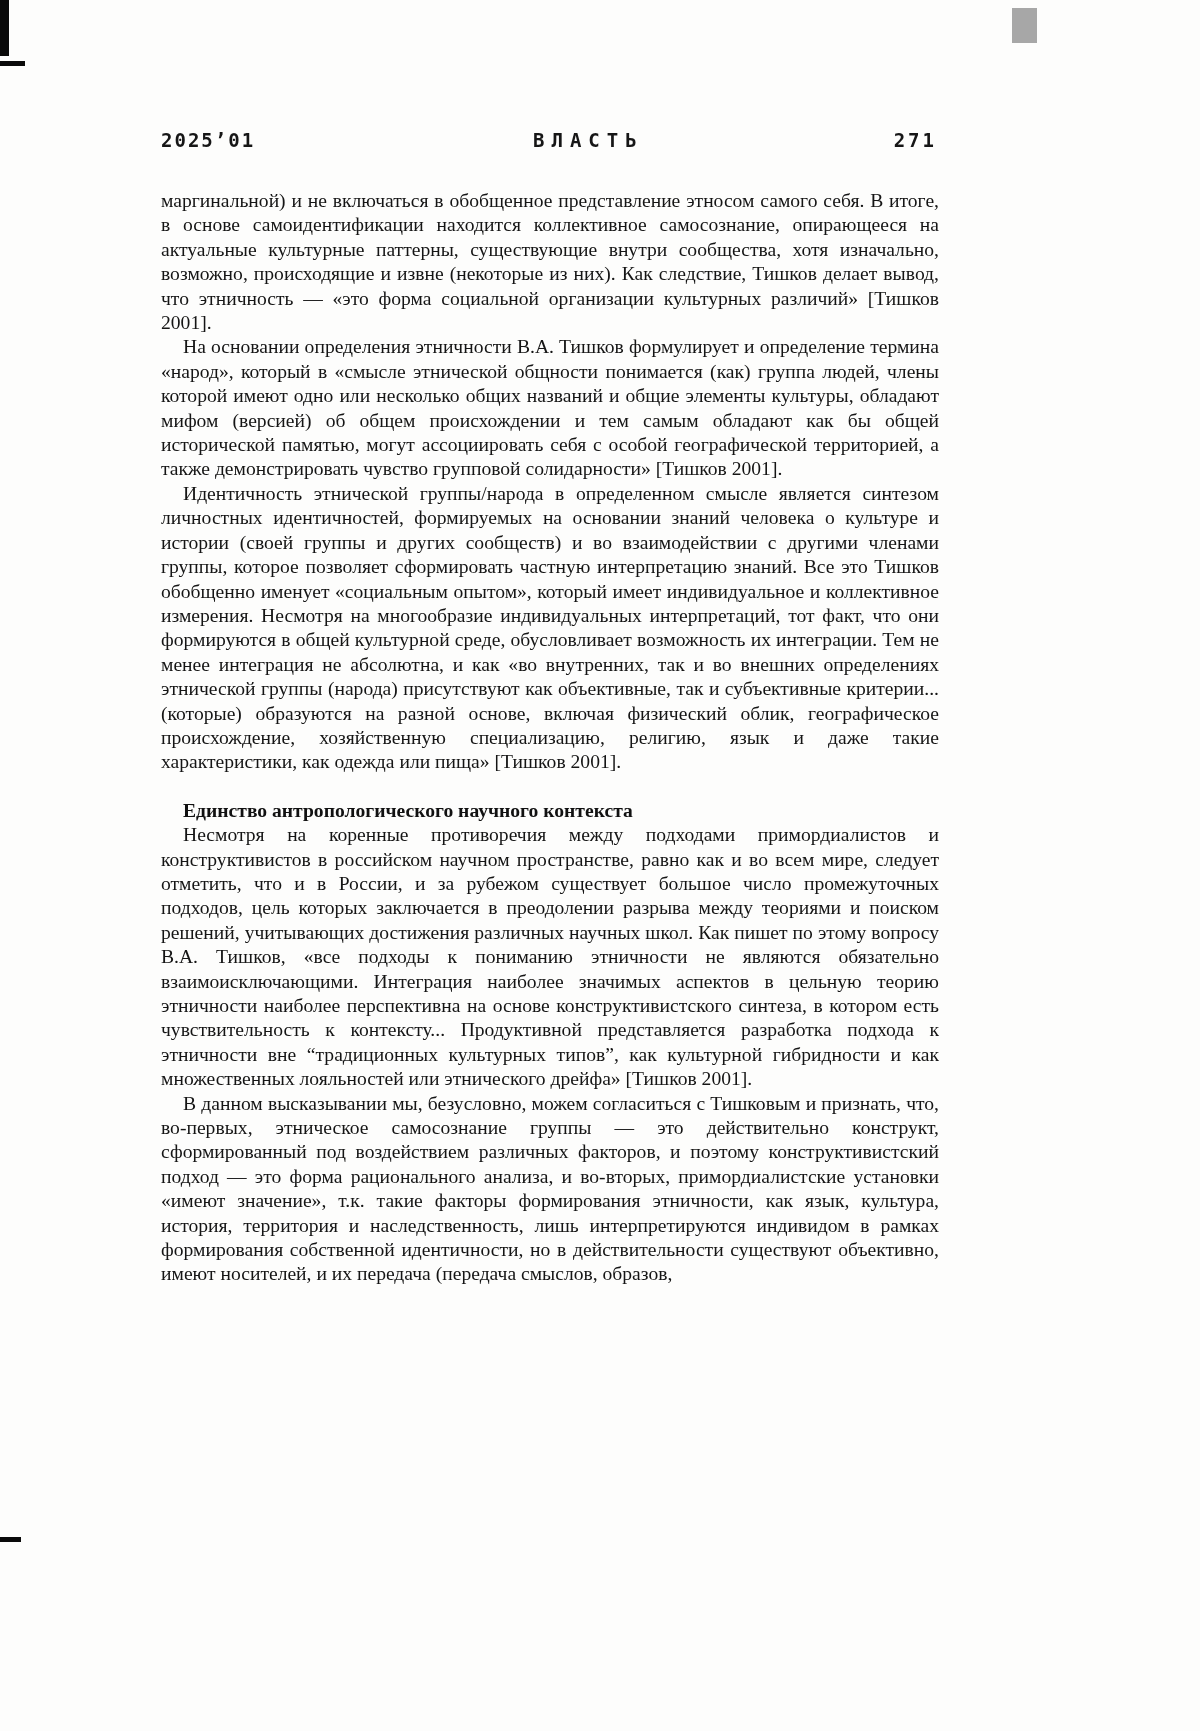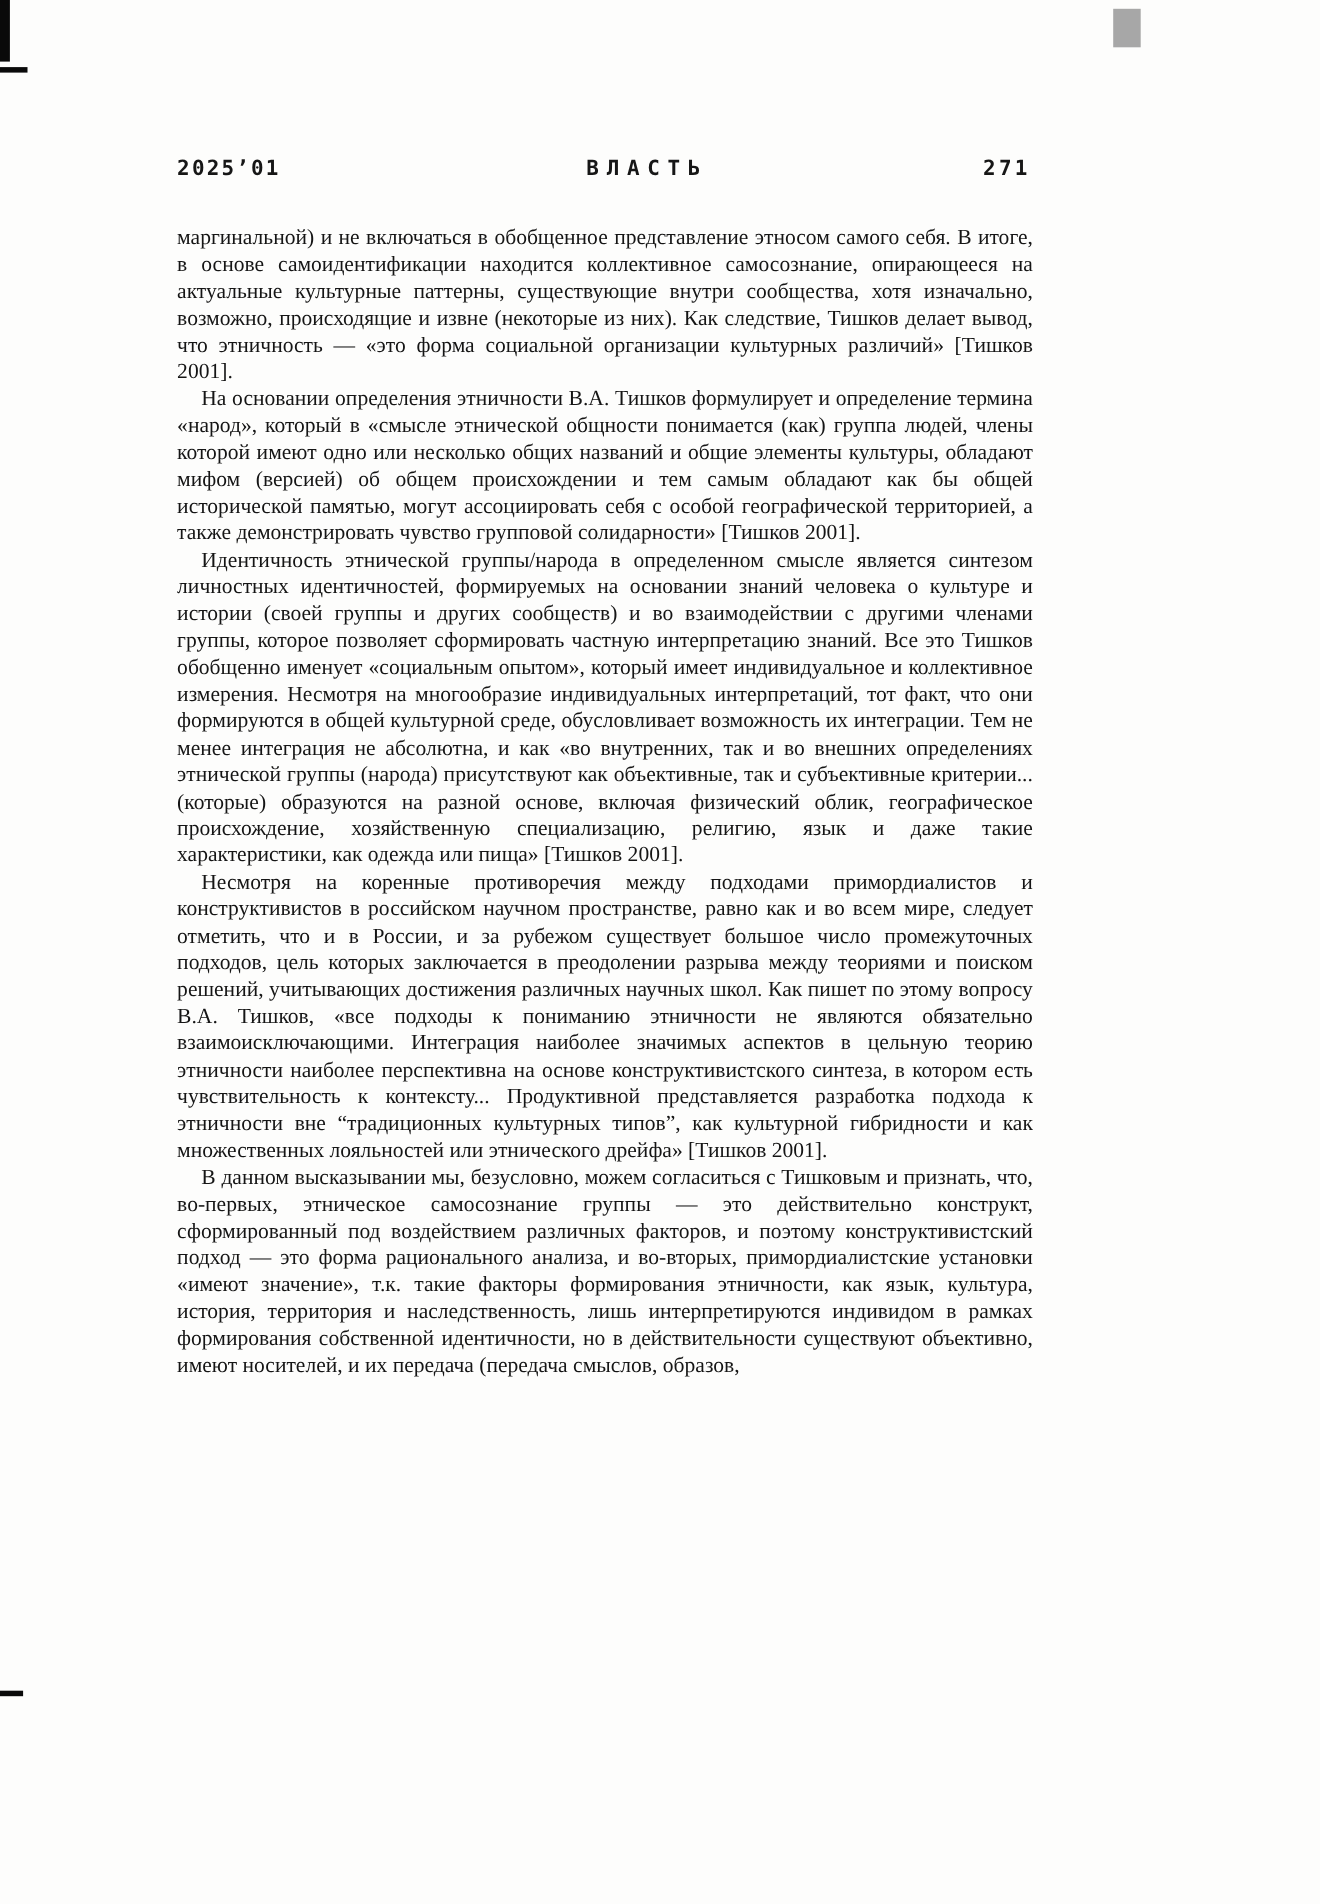--- a/index.html
+++ b/index.html
@@ -23,21 +23,21 @@
   .artifact-tick-bottom { left: 0; top: 1537px; width: 21px; height: 5px; }
   .artifact-gray-box {
     position: absolute;
     left: 1012px; top: 8px;
     width: 25px; height: 35px;
     background: #a7a7a7;
   }
   
   .page-header {
     position: absolute;
-    top: 142px;
+    top: 129px;
     left: 161px;
     width: 776px;
     display: flex;
     justify-content: space-between;
     align-items: baseline;
     font-family: "DejaVu Sans Mono", monospace;
     font-weight: bold;
     font-size: 19px;
     color: #161616;
   }
@@ -49,21 +49,21 @@
     position: absolute;
     top: 189px;
     left: 161px;
     width: 778px;
     font-size: 19.6px;
     line-height: 24.4px;
     color: #151515;
     text-align: justify;
   }
   .text-block p { text-indent: 22px; }
-  .text-block p.no-indent { text-indent: 0; margin-top: 16px; }
+  .text-block p.no-indent { text-indent: 0; }
   .section-heading {
     font-size: 19.6px;
     line-height: 24.4px;
     font-weight: bold;
     text-indent: 22px;
     text-align: left;
     margin-top: 24px;
     color: #111;
   }
 </style>
@@ -80,17 +80,18 @@
   <header class="page-header">
     <span class="header-issue">2025’01</span>
     <span class="header-journal">ВЛАСТЬ</span>
     <span class="header-page">271</span>
   </header>
 
   <main class="text-block">
     <p class="no-indent">маргинальной) и не включаться в обобщенное представление этносом самого себя. В итоге, в основе самоидентификации находится коллективное самосознание, опирающееся на актуальные культурные паттерны, существующие внутри сообщества, хотя изначально, возможно, происходящие и извне (некоторые из них). Как следствие, Тишков делает вывод, что этничность — «это форма социальной организации культурных различий» [Тишков 2001].</p>
     <p>На основании определения этничности В.А. Тишков формулирует и определение термина «народ», который в «смысле этнической общности понимается (как) группа людей, члены которой имеют одно или несколько общих названий и общие элементы культуры, обладают мифом (версией) об общем происхождении и тем самым обладают как бы общей исторической памятью, могут ассоциировать себя с особой географической территорией, а также демонстрировать чувство групповой солидарности» [Тишков 2001].</p>
     <p>Идентичность этнической группы/народа в определенном смысле является синтезом личностных идентичностей, формируемых на основании знаний человека о культуре и истории (своей группы и других сообществ) и во взаимодействии с другими членами группы, которое позволяет сформировать частную интерпретацию знаний. Все это Тишков обобщенно именует «социальным опытом», который имеет индивидуальное и коллективное измерения. Несмотря на многообразие индивидуальных интерпретаций, тот факт, что они формируются в общей культурной среде, обусловливает возможность их интеграции. Тем не менее интеграция не абсолютна, и как «во внутренних, так и во внешних определениях этнической группы (народа) присутствуют как объективные, так и субъективные критерии... (которые) образуются на разной основе, включая физический облик, географическое происхождение, хозяйственную специализацию, религию, язык и даже такие характеристики, как одежда или пища» [Тишков 2001].</p>
+    <h2 class="section-heading">Единство антропологического научного контекста</h2>
     <p>Несмотря на коренные противоречия между подходами примордиалистов и конструктивистов в российском научном пространстве, равно как и во всем мире, следует отметить, что и в России, и за рубежом существует большое число промежуточных подходов, цель которых заключается в преодолении разрыва между теориями и поиском решений, учитывающих достижения различных научных школ. Как пишет по этому вопросу В.А. Тишков, «все подходы к пониманию этничности не являются обязательно взаимоисключающими. Интеграция наиболее значимых аспектов в цельную теорию этничности наиболее перспективна на основе конструктивистского синтеза, в котором есть чувствительность к контексту... Продуктивной представляется разработка подхода к этничности вне “традиционных культурных типов”, как культурной гибридности и как множественных лояльностей или этнического дрейфа» [Тишков 2001].</p>
     <p>В данном высказывании мы, безусловно, можем согласиться с Тишковым и признать, что, во-первых, этническое самосознание группы — это действительно конструкт, сформированный под воздействием различных факторов, и поэтому конструктивистский подход — это форма рационального анализа, и во-вторых, примордиалистские установки «имеют значение», т.к. такие факторы формирования этничности, как язык, культура, история, территория и наследственность, лишь интерпретируются индивидом в рамках формирования собственной идентичности, но в действительности существуют объективно, имеют носителей, и их передача (передача смыслов, образов,</p>
   </main>
 
 </div>
 
 </body></html>

